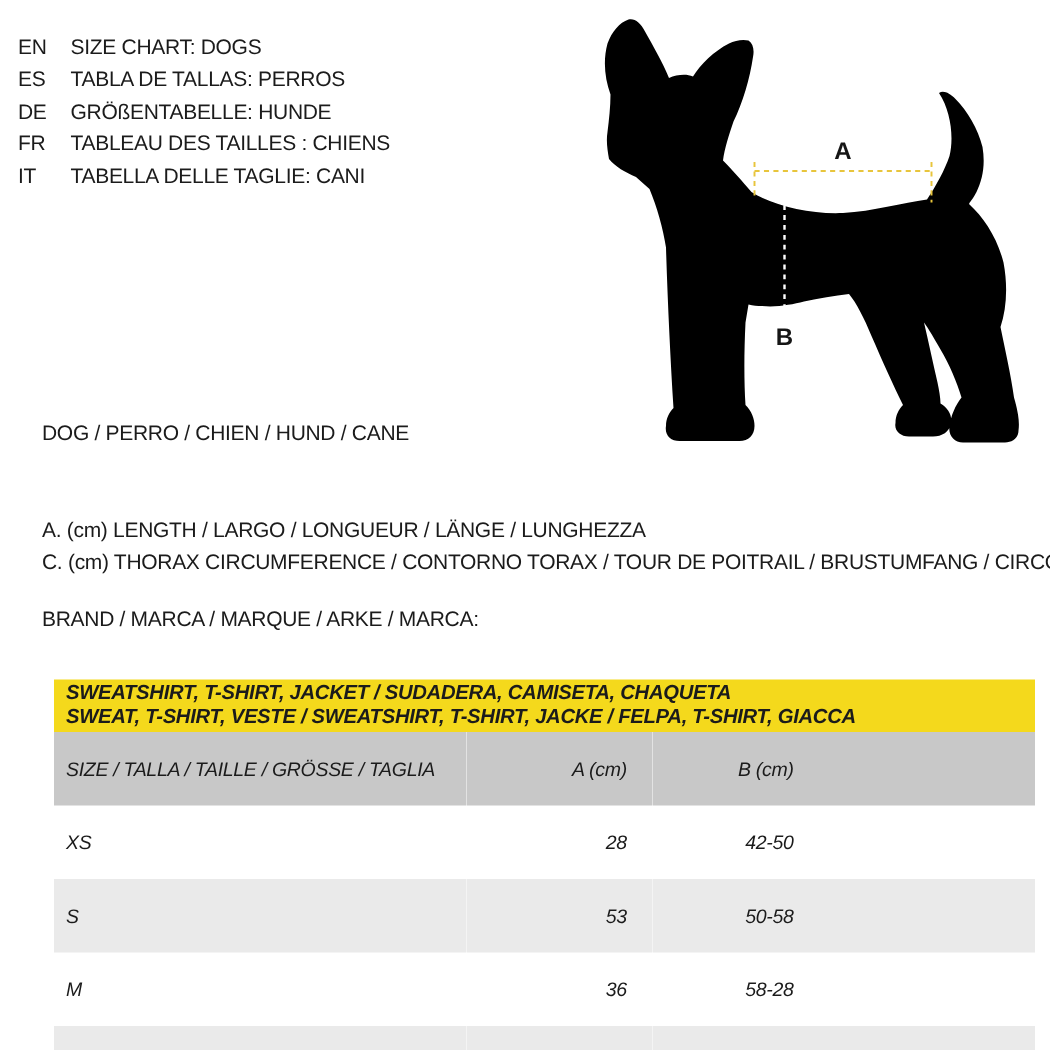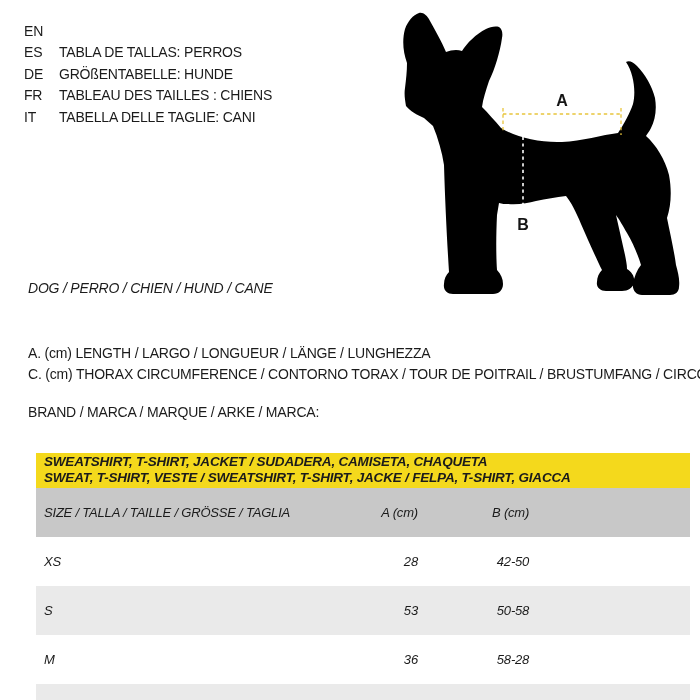--- a/index.html
+++ b/index.html
@@ -4,30 +4,30 @@
 <style>
   html,body{margin:0;padding:0;background:#fff;}
   .canvas{
     position:relative;width:700px;height:700px;background:#fff;overflow:hidden;
     font-family:"Liberation Sans","DejaVu Sans",sans-serif;color:#1b1b1b;
     -webkit-font-smoothing:antialiased;
   }
   .txt{letter-spacing:-0.2px;white-space:nowrap;}
 
   
-  .lang-list{position:absolute;left:24px;top:21px;font-size:14px;line-height:21.4px;}
+  .lang-list{position:absolute;left:12px;top:21px;font-size:14px;line-height:21.4px;}
   .lang-row{display:flex;}
   .lang-code{display:inline-block;width:35px;flex:0 0 35px;}
 
   
   .dog-svg{position:absolute;left:390px;top:0;width:300px;height:310px;}
   .meas-label{font:bold 16px "Liberation Sans","DejaVu Sans",sans-serif;fill:#151515;}
 
   
-  .species-line{position:absolute;left:28px;top:280px;font-size:14px;font-style:italic;}
+  .species-line{position:absolute;left:28px;top:280px;font-size:14px;}
   .measure-notes{position:absolute;left:28px;top:343px;font-size:14px;line-height:20.5px;}
   .brand-line{position:absolute;left:28px;top:404px;font-size:14px;}
 
   
   .size-table-wrap{position:absolute;left:36px;top:453px;width:654px;font-style:italic;}
   .banner{
     background:var(--banner-bg,#f4d91c);padding:1px 8px 2px 8px;
     font-size:13.5px;font-weight:bold;line-height:16px;letter-spacing:-0.2px;
   }
   table.sizes{width:100%;border-collapse:collapse;table-layout:fixed;font-size:13px;}
@@ -42,20 +42,21 @@
   .col-num{text-align:right;}
 </style>
 </head>
 <body>
 
 <div class="canvas">
 
   <div class="lang-list txt">
     <div class="lang-row">
       <span class="lang-code">EN</span>
+      <span>SIZE CHART: DOGS</span>
     </div>
     <div class="lang-row">
       <span class="lang-code">ES</span>
       <span>TABLA DE TALLAS: PERROS</span>
     </div>
     <div class="lang-row">
       <span class="lang-code">DE</span>
       <span>GRÖßENTABELLE: HUNDE</span>
     </div>
     <div class="lang-row">

